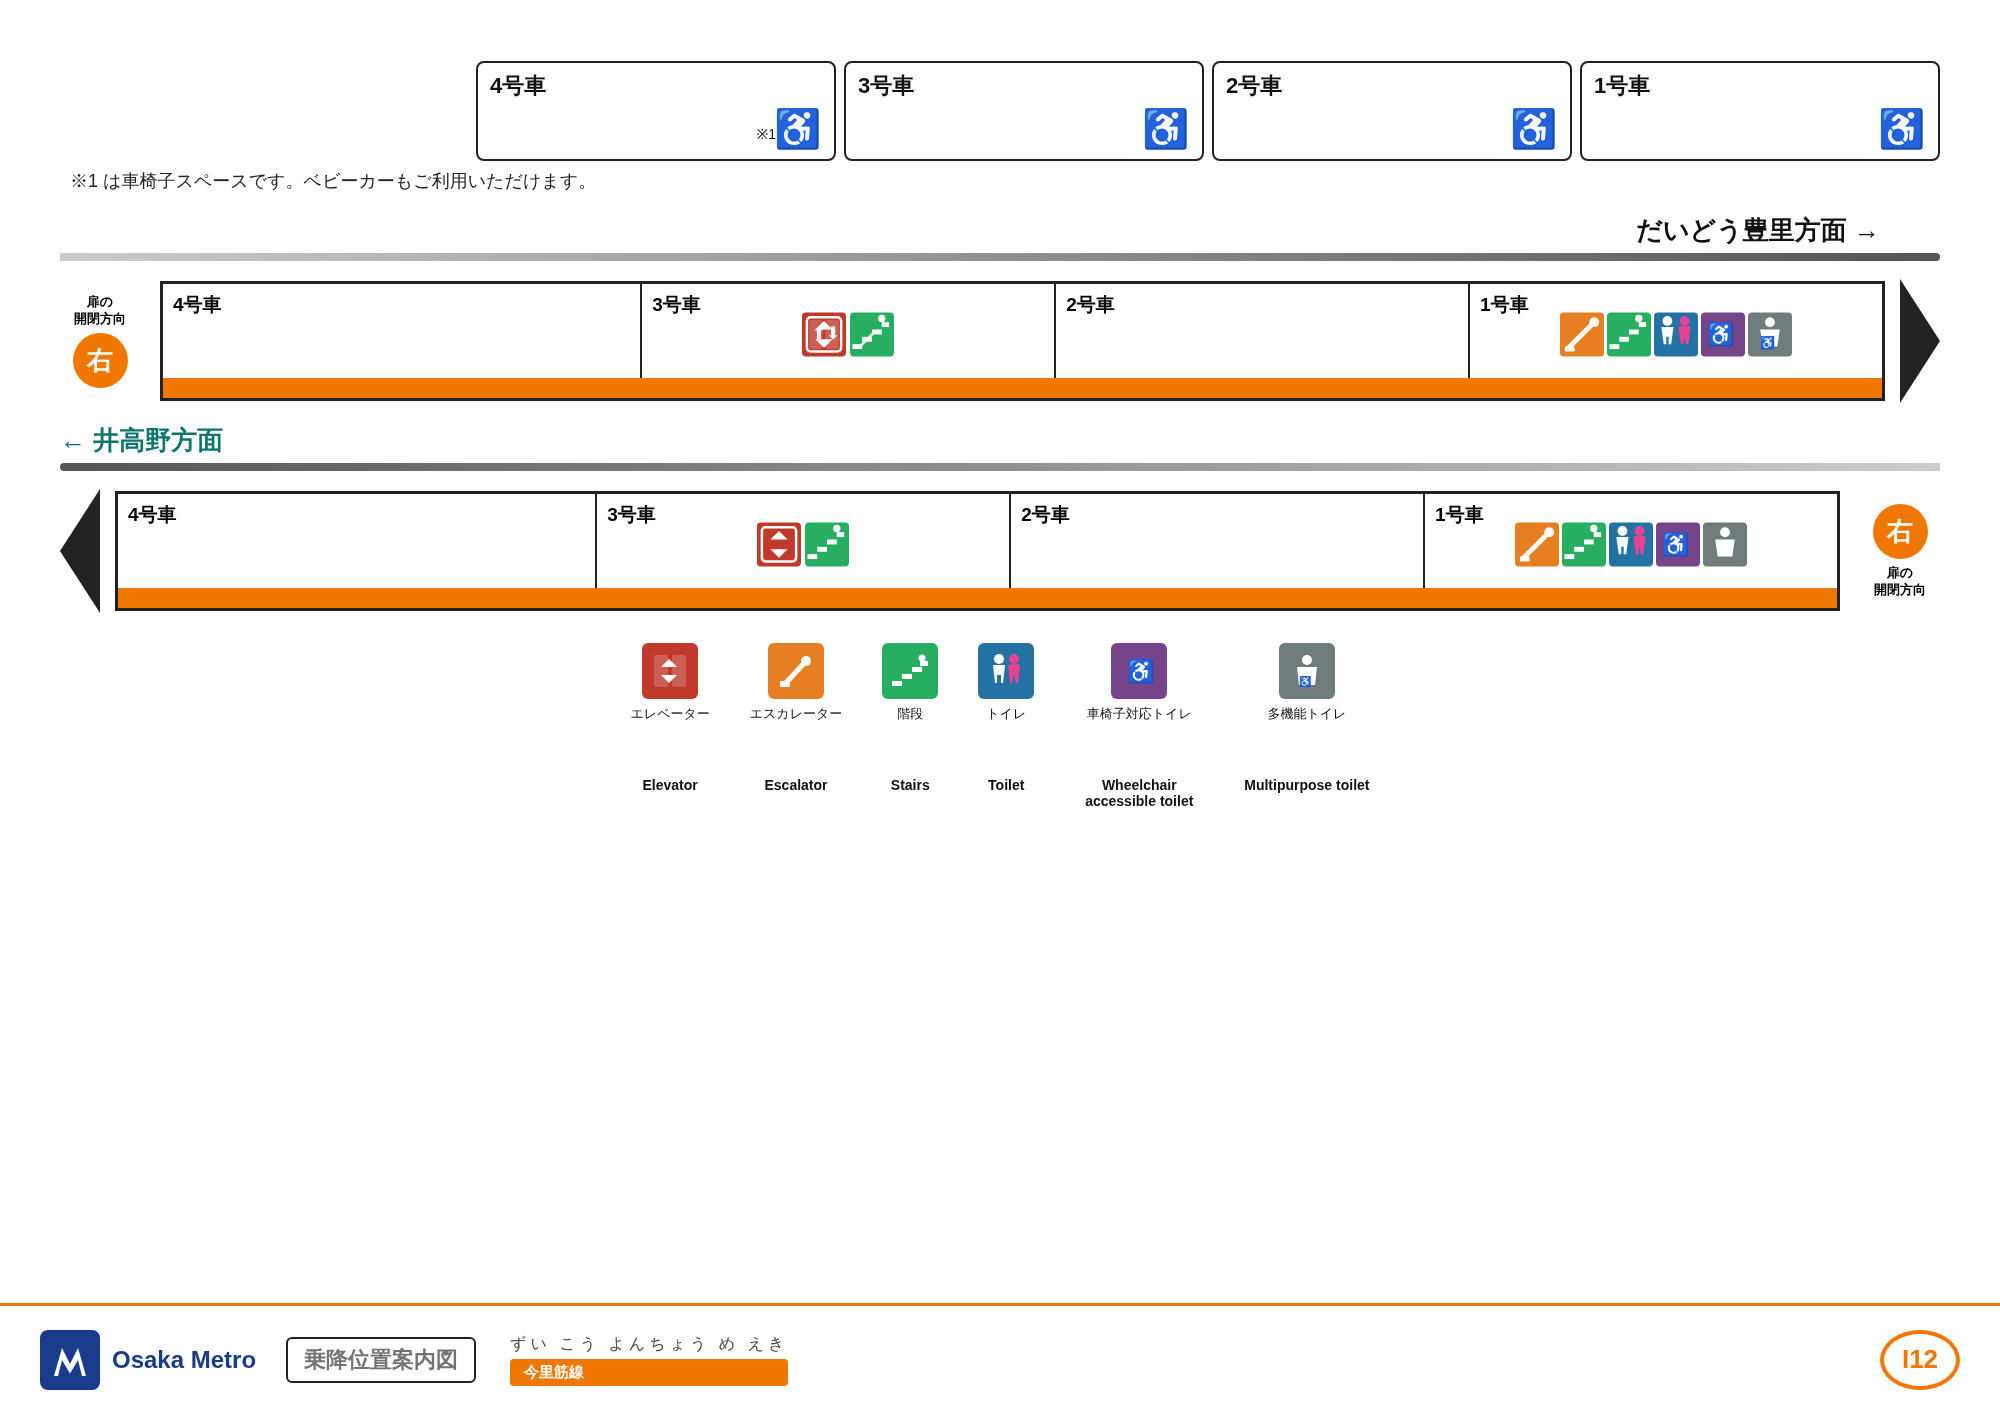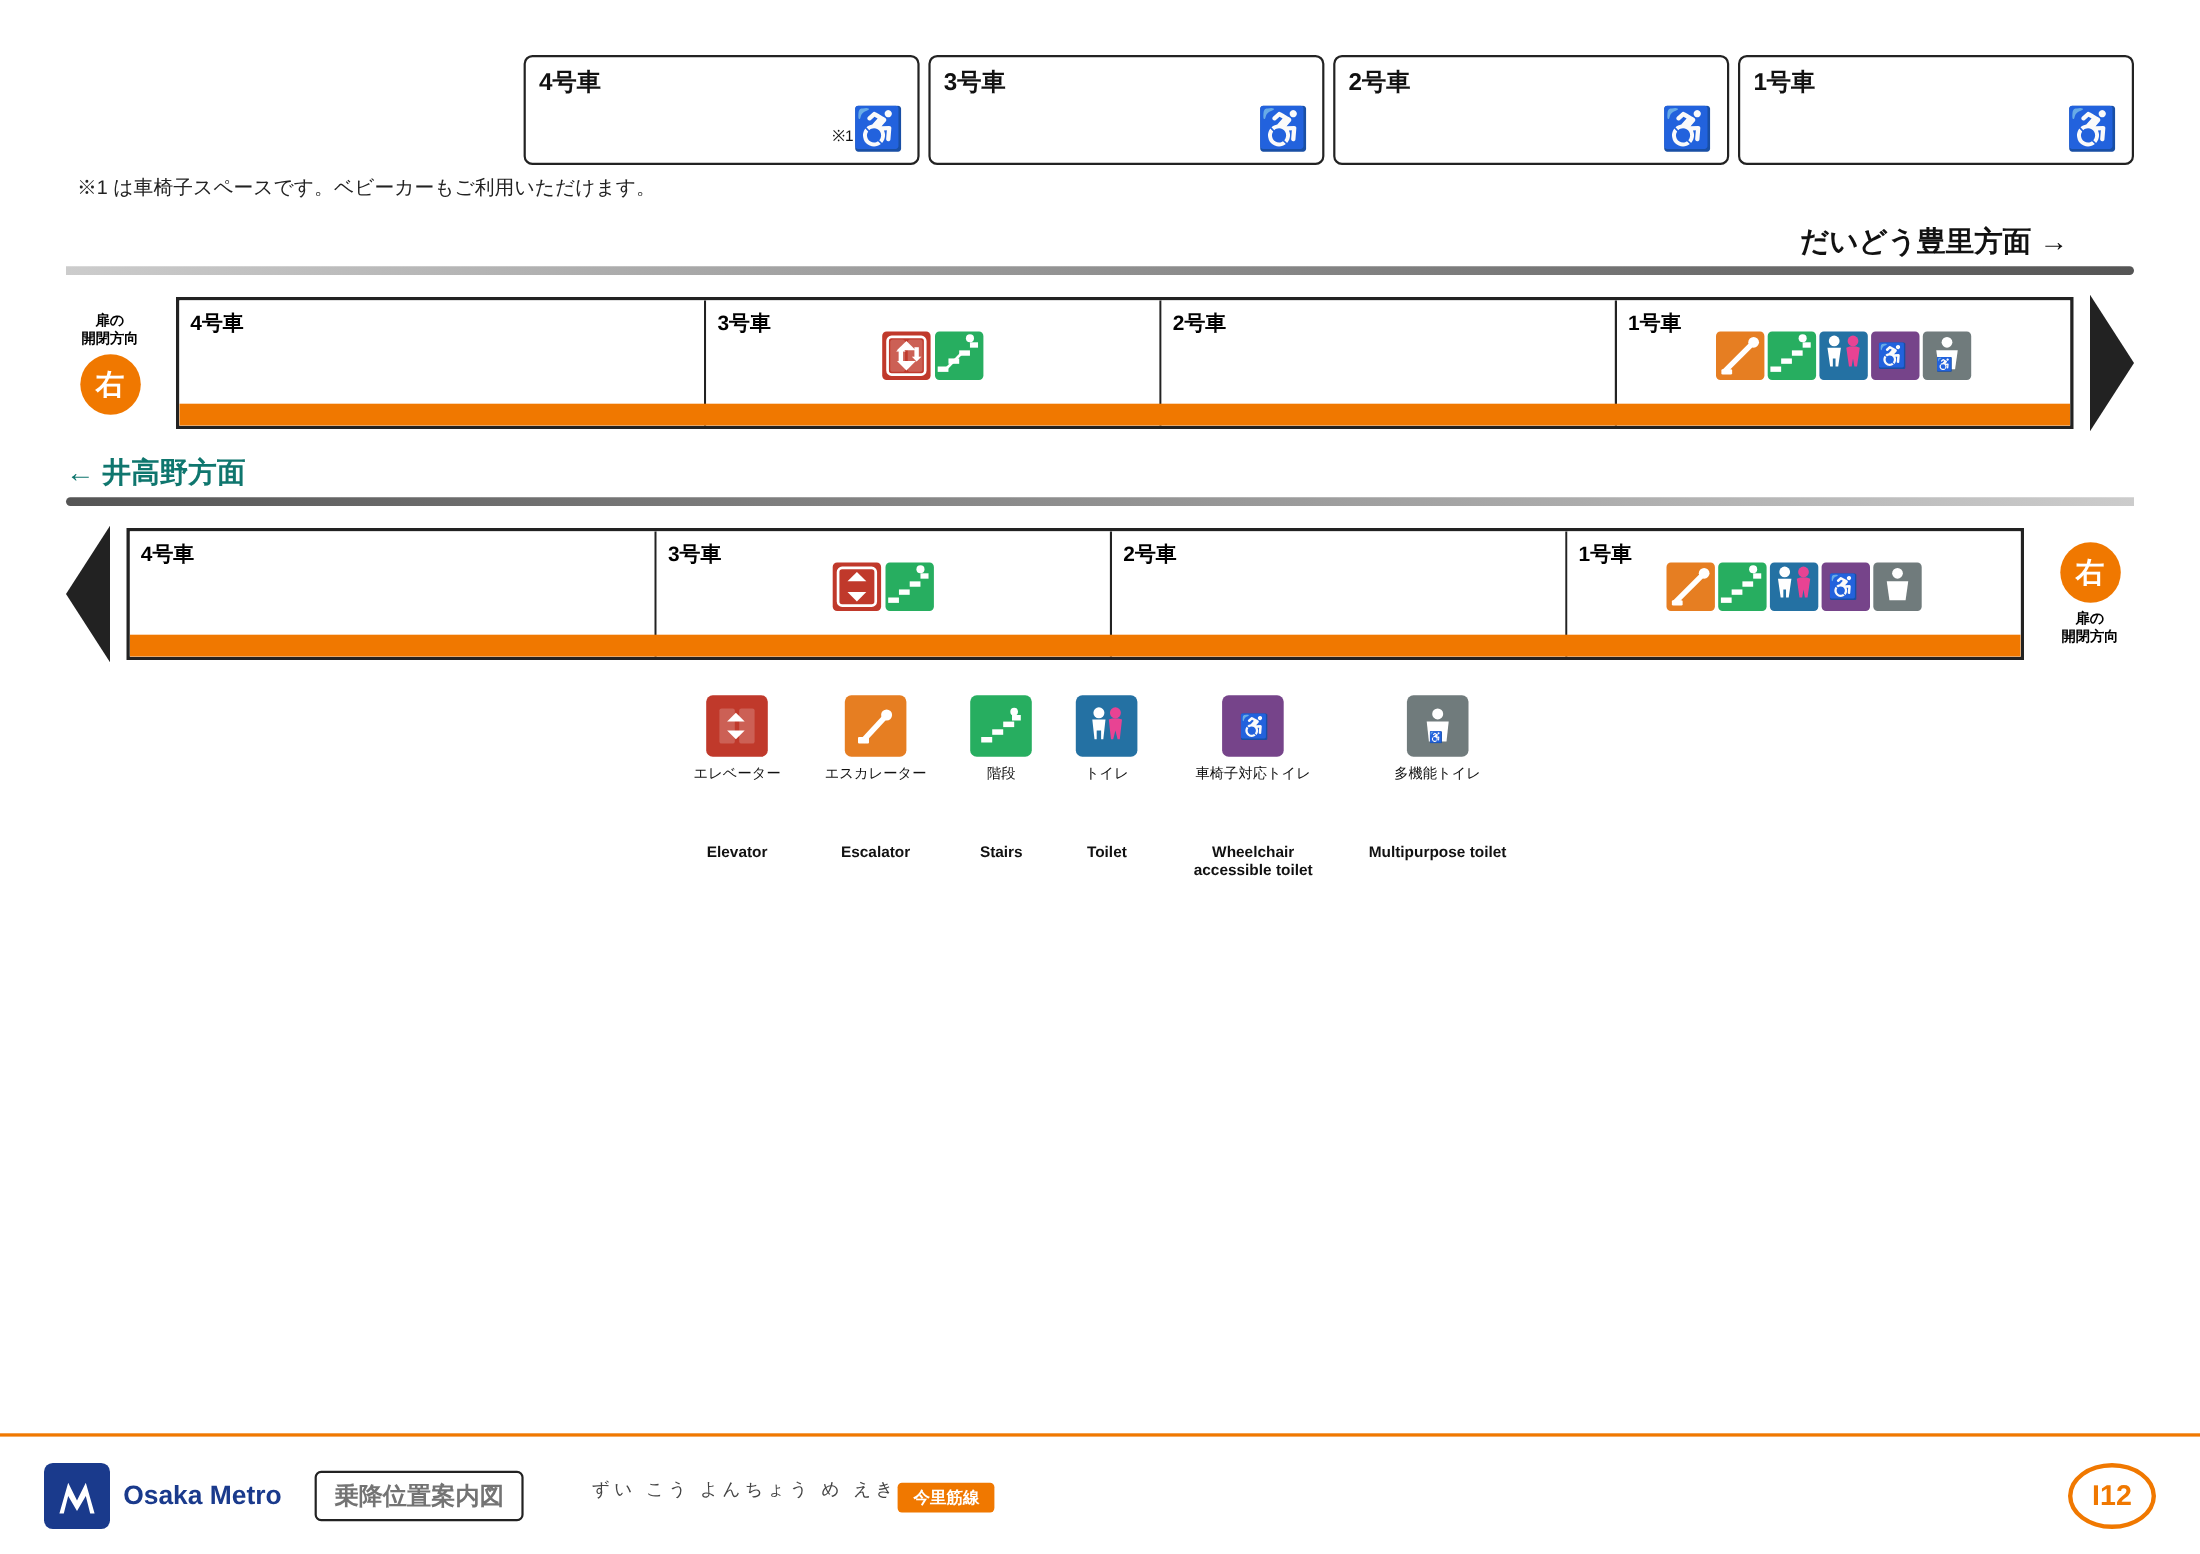--- a/index.html
+++ b/index.html
@@ -9,21 +9,21 @@
       width: 2000px;
       min-height: 1413px;
       position: relative;
       overflow: hidden;
     }
 
     .page {
       width: 2000px;
       min-height: 1413px;
       background: #fff;
-      padding: 30px 60px;
+      padding: 41px 60px;
       position: relative;
     }
 
     
     .car-boxes-top {
       display: flex;
       justify-content: flex-end;
       gap: 8px;
       margin-bottom: 8px;
       margin-top: 20px;
@@ -186,22 +186,22 @@
       border: 2.5px solid #222;
       padding: 6px 16px;
       border-radius: 6px;
       font-size: 22px;
       font-weight: bold;
       color: #737373;
     }
 
     .station-name-block {
       display: flex;
-      flex-direction: row;
-      margin-left: 32px;
+      flex-direction: column;
+      margin-left: 4px;
     }
 
     .station-name-furigana {
       font-size: 16px;
       color: #444;
       letter-spacing: 4px;
     }
 
     .station-name-main {
       font-size: 44px;

